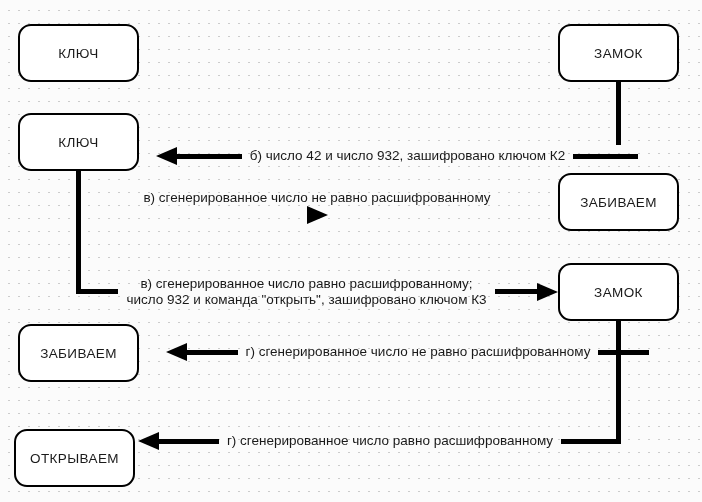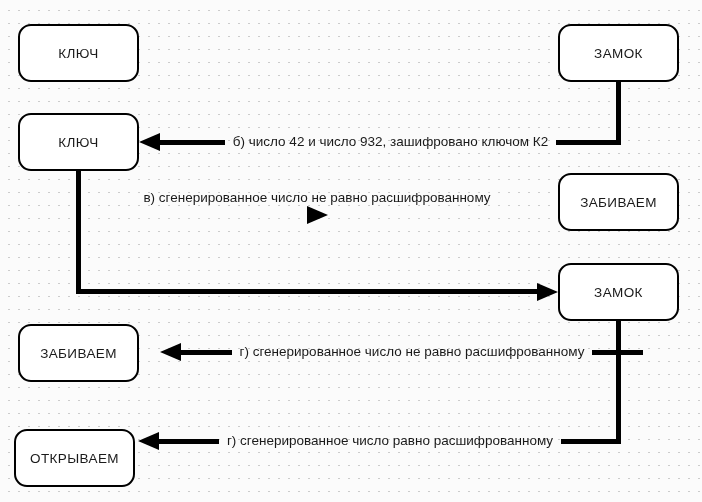--- a/index.html
+++ b/index.html
@@ -94,41 +94,45 @@
   </div>
   <div class="node" style="left:14px; top:413px;margin-top:16px;">
     <span>ОТКРЫВАЕМ</span>
   </div>
 
   <div class="vline" style="left:616px; top:82px; height:63px;"></div>
   <div class="vline" style="left:76px; top:171px; height:123px;"></div>
   <div class="vline" style="left:616px; top:321px; height:123px;"></div>
 
 
-  <div class="edge-row" style="left:139px; top:130px; width:482px;">
+  <div class="edge-row" style="left:139px; top:144px; width:482px;padding-left:17px;">
     <div class="ah-left"></div>
     <div class="seg"></div>
     <div class="edge-label">б) число 42 и число 932, зашифровано ключом К2</div>
     <div class="seg"></div>
   </div>
 
   <div class="edge-row" style="left:76px; top:190px; width:482px;flex-direction:column;">
     <div class="seg"></div>
     <div class="edge-label">в) сгенерированное число не равно расшифрованному</div>
     <div class="seg"></div>
     <div class="ah-right"></div>
   </div>
 
   <div class="edge-row" style="left:76px; top:271px; width:482px; height:41px;">
     <div class="seg"></div>
+    <div class="edge-label">
+      <div>в) сгенерированное число равно расшифрованному;</div>
+      <div>число 932 и команда "открыть", зашифровано ключом К3</div>
+    </div>
     <div class="seg"></div>
     <div class="ah-right"></div>
   </div>
 
-  <div class="edge-row" style="left:148px; top:340px; width:483px;padding-left:12px;">
+  <div class="edge-row" style="left:154px; top:340px; width:483px;padding-left:12px;">
     <div class="ah-left"></div>
     <div class="seg"></div>
     <div class="edge-label">г) сгенерированное число не равно расшифрованному</div>
     <div class="seg"></div>
   </div>
 
   <div class="edge-row" style="left:138px; top:429px; width:483px;">
     <div class="ah-left"></div>
     <div class="seg"></div>
     <div class="edge-label">г) сгенерированное число равно расшифрованному</div>

